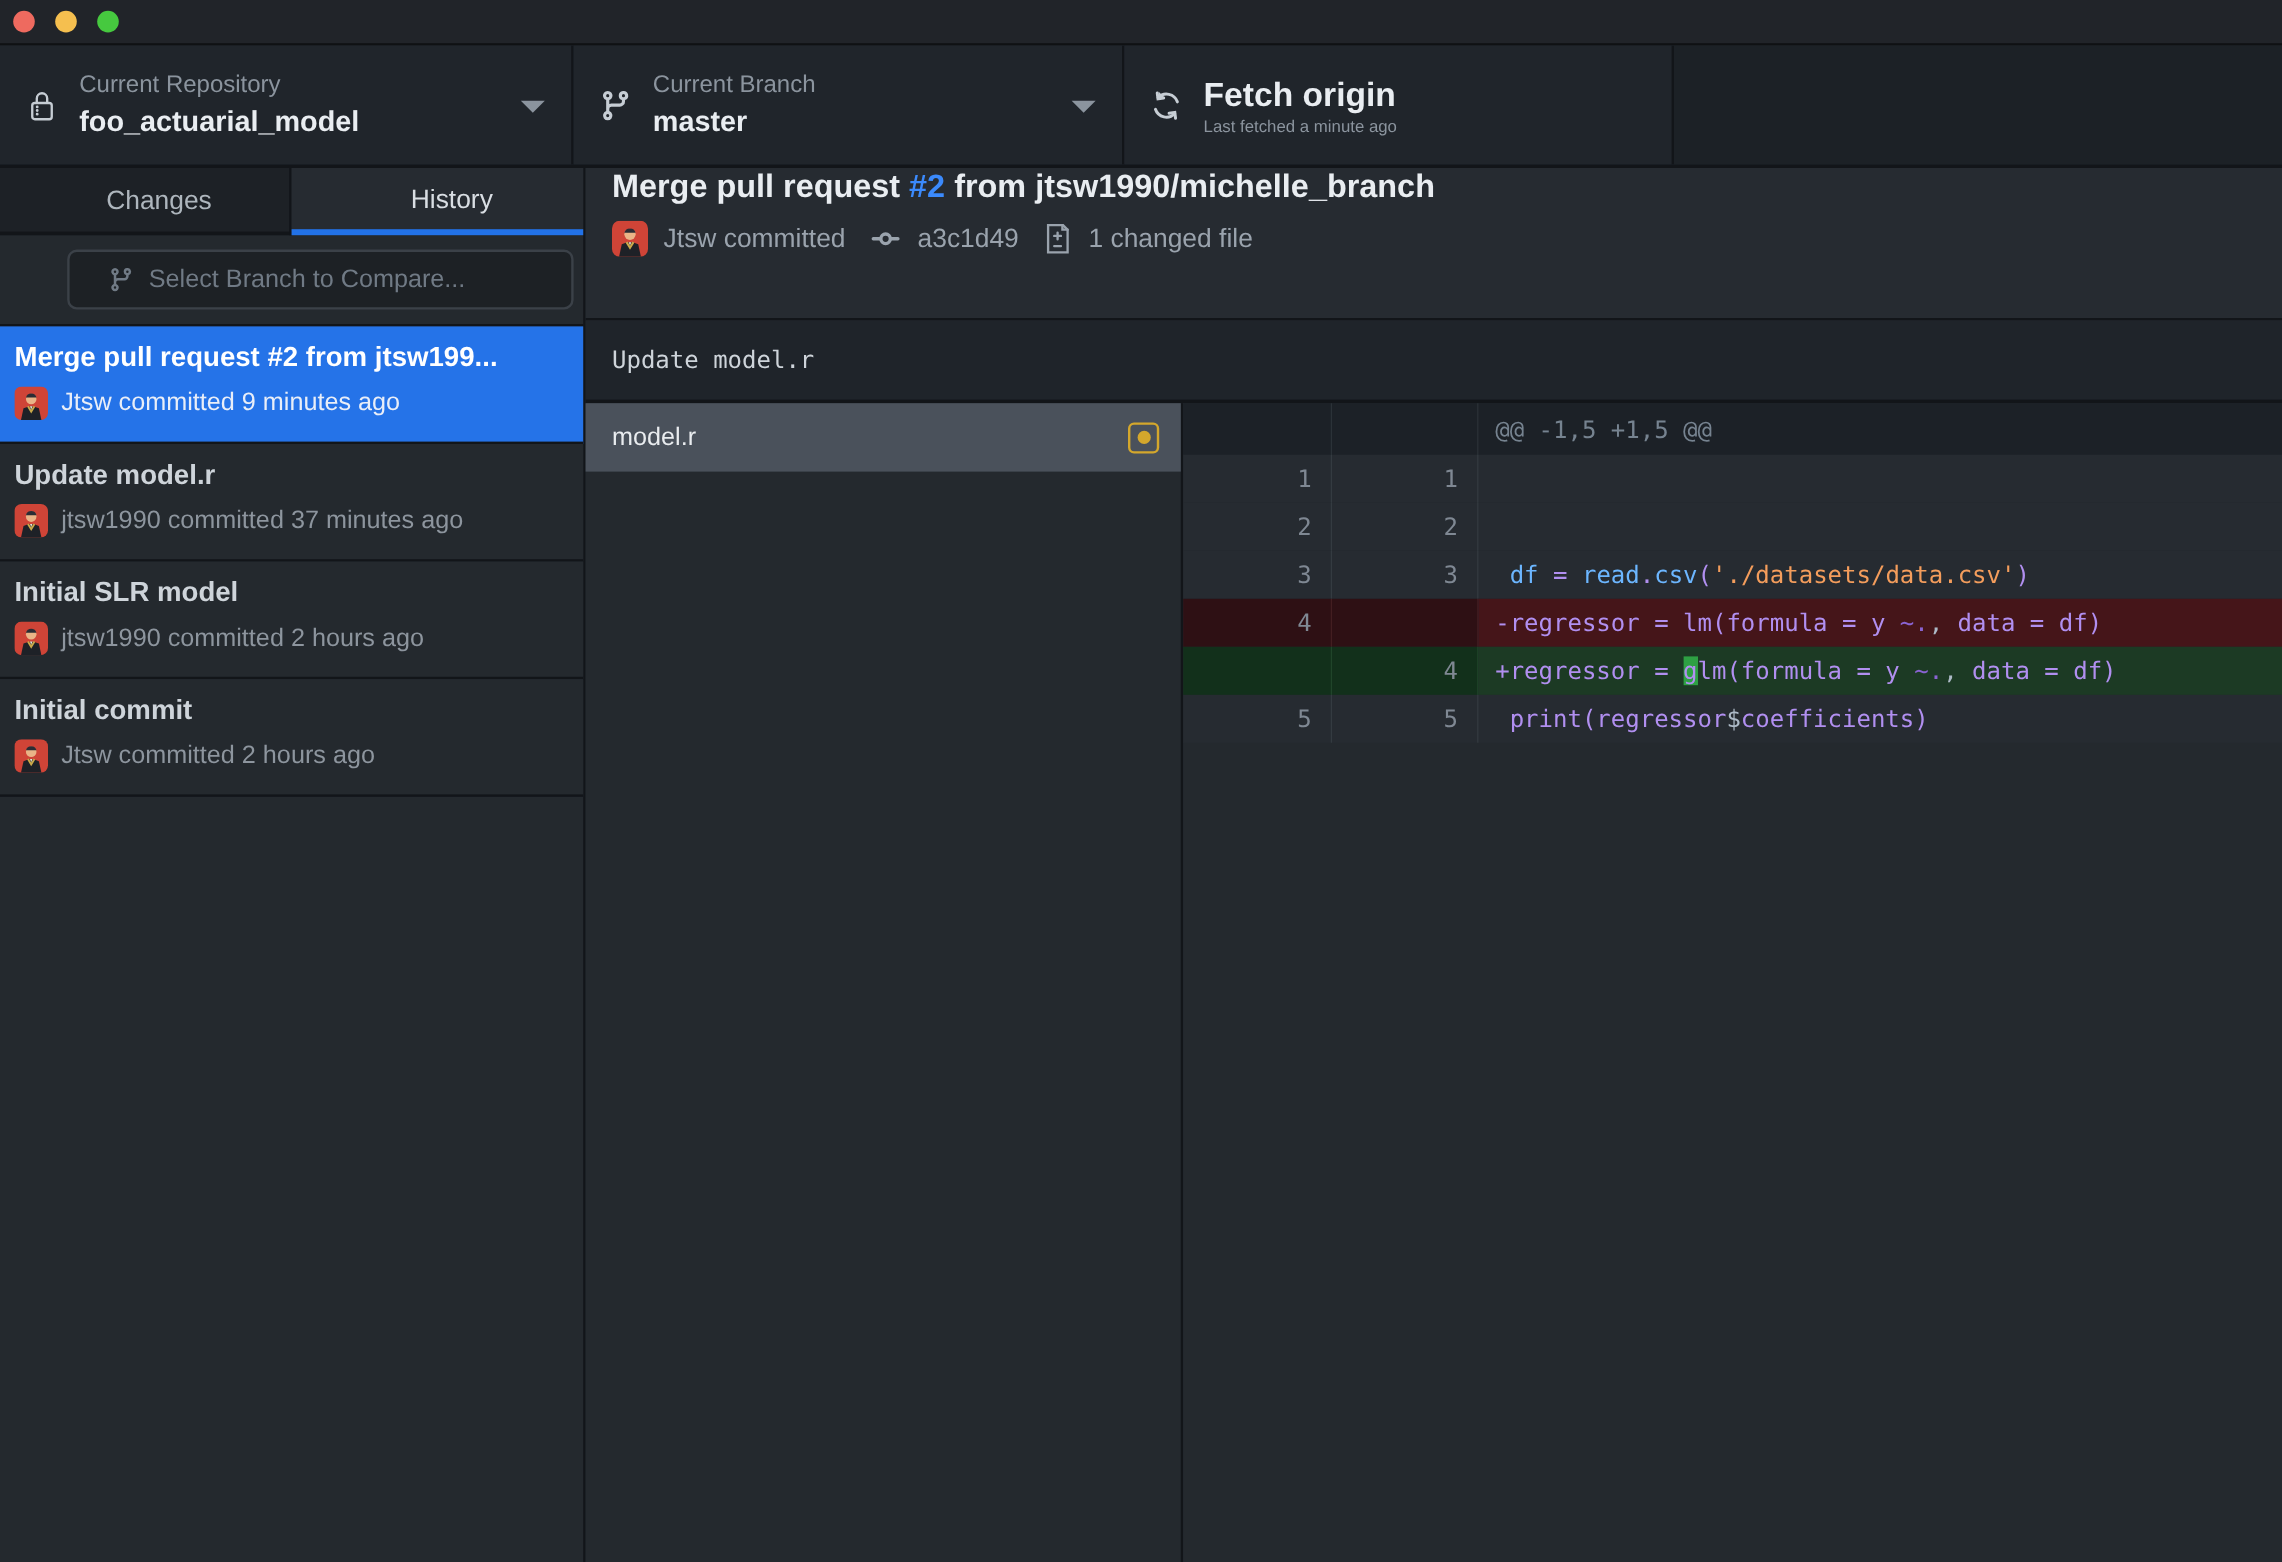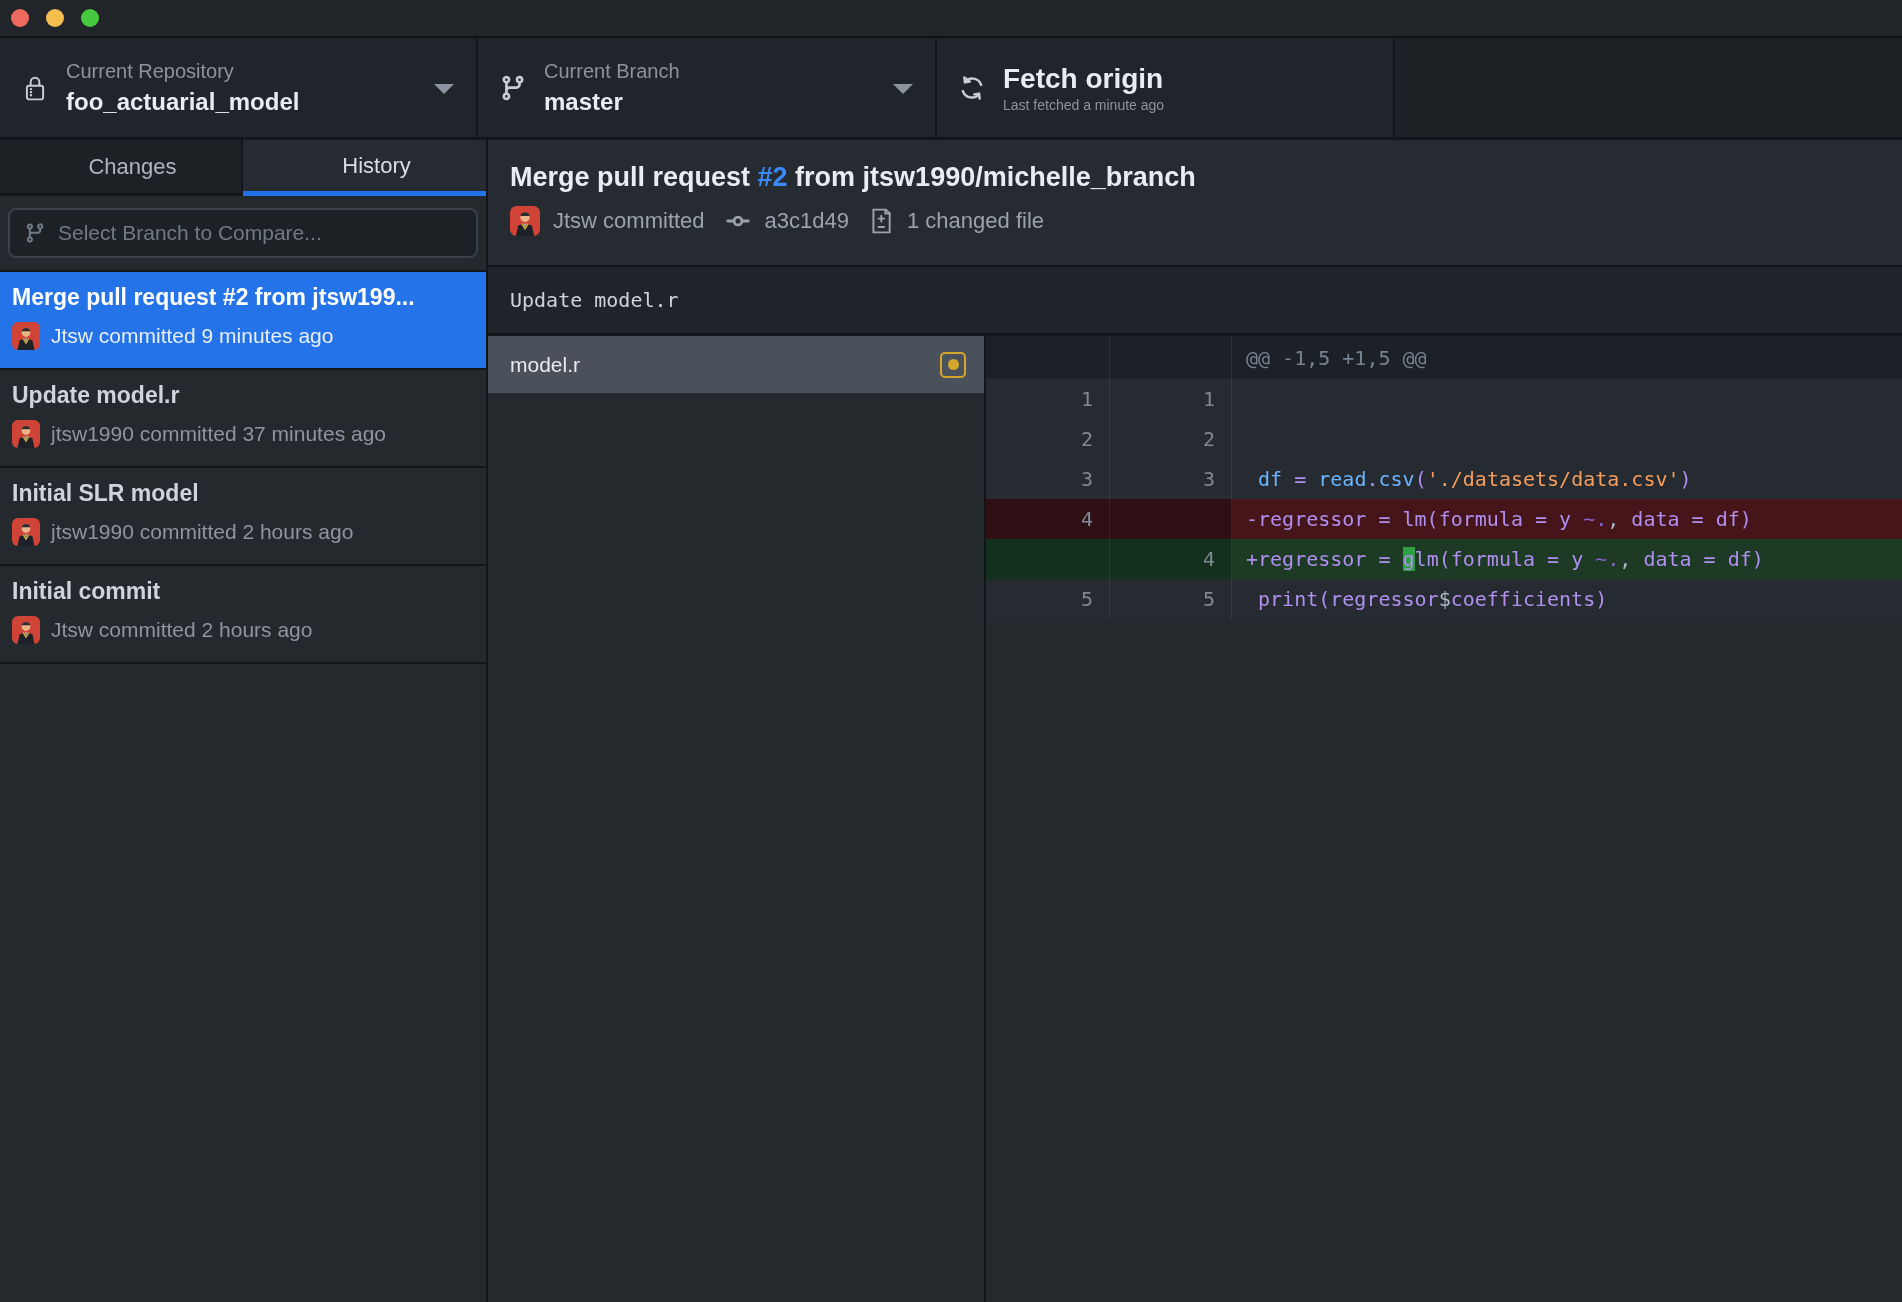--- a/index.html
+++ b/index.html
@@ -34,39 +34,39 @@
   .sidebar{ position:absolute; left:0; top:140px; width:488px; bottom:0;
     background:#24292e; border-right:2px solid #121519;
     display:flex; flex-direction:column; }
   .tabs{ display:flex; height:56px; flex:none; }
   .tab{ width:50%; display:flex; align-items:center; justify-content:center; font-size:22px; cursor:default;padding-left:24px; }
   .tab-inactive{ background:#1d2126; color:#aeb6bd;
     border-right:2px solid #121519; border-bottom:3px solid #121519; }
   .tab-active{ background:#262b31; color:#d9dee3; border-bottom:5px solid var(--accent-blue,#2272e8); }
   .compare-row{ height:74px; flex:none; padding:12px 8px 0 8px; }
   .compare-box{ height:50px; background:#1d2125; border:2px solid #3b4148; border-radius:8px;
-    display:flex; align-items:center; padding-left:14px; gap:12px;
-    color:#707a85; font-size:21px; }
+    display:flex; align-items:center; padding-left:32px; gap:12px;
+    color:#707a85; font-size:21px;margin-left:48px; }
   .commit-list{ border-top:2px solid #121519; flex:none; }
   .commit{ height:98px; border-bottom:2px solid #121519; background:#24292e;
     padding:12px 10px 0 12px; overflow:hidden; }
   .commit-title{ font-size:23px; font-weight:bold; color:#ced4da; white-space:nowrap; }
   .commit-meta-row{ display:flex; align-items:center; gap:11px; margin-top:11px; }
   .commit-meta{ font-size:21px; color:#8d959e; white-space:nowrap; }
   .commit.selected{ background:var(--selection-blue,#2573e8); }
   .commit.selected .commit-title{ color:#ffffff; }
   .commit.selected .commit-meta{ color:#e9eef8; }
   .avatar{ width:28px; height:28px; flex:none; }
   .avatar svg{ display:block; width:100%; height:100%; }
   
   .main{ position:absolute; left:488px; top:140px; right:0; bottom:0;
     display:flex; flex-direction:column; }
   .detail-header{ height:127px; flex:none; background:#262b31;
     border-bottom:2px solid #121519; padding-left:22px; }
-  .detail-title{ padding-top:22px; font-size:27px; font-weight:bold; color:#e9edf1; white-space:nowrap; }
+  .detail-title{ font-size:27px; font-weight:bold; color:#e9edf1; white-space:nowrap; }
   .pr-number{ color:var(--link-blue,#3b8afc); }
   .detail-meta{ margin-top:13px; display:flex; align-items:center; gap:13px;
     font-size:22px; color:#9aa3ad; }
   .detail-meta .avatar{ width:30px; height:30px; }
   .meta-icon{ display:flex; align-items:center; margin-left:6px; }
   .description{ height:69px; flex:none; background:#1f242a; border-bottom:3px solid #121519;
     display:flex; align-items:center; padding-left:22px;
     font-family:"DejaVu Sans Mono", monospace; font-size:20px; color:#ced4da; }
   .content{ flex:1; display:flex; min-height:0;text-align:center; }
   .filelist{ width:498px; flex:none; border-right:2px solid #121519; background:#24292e; }

